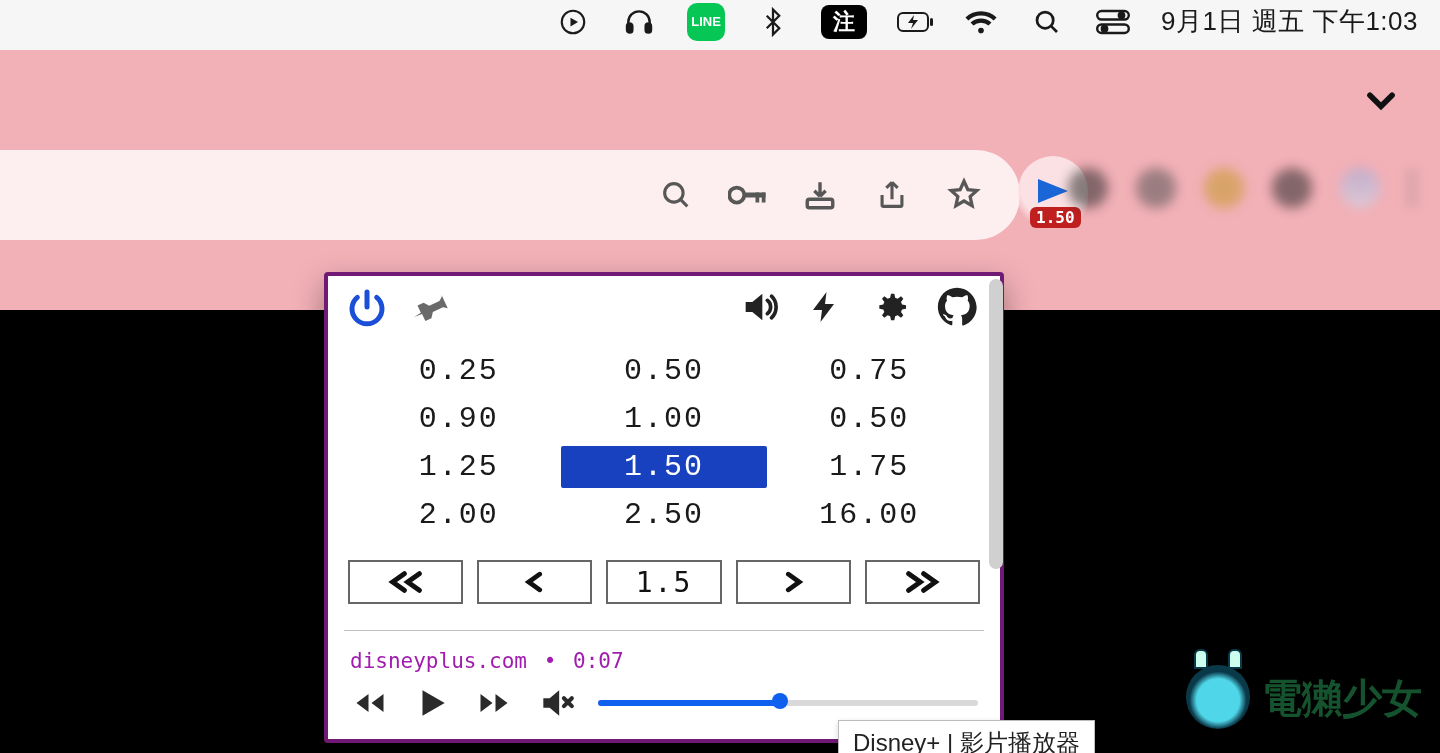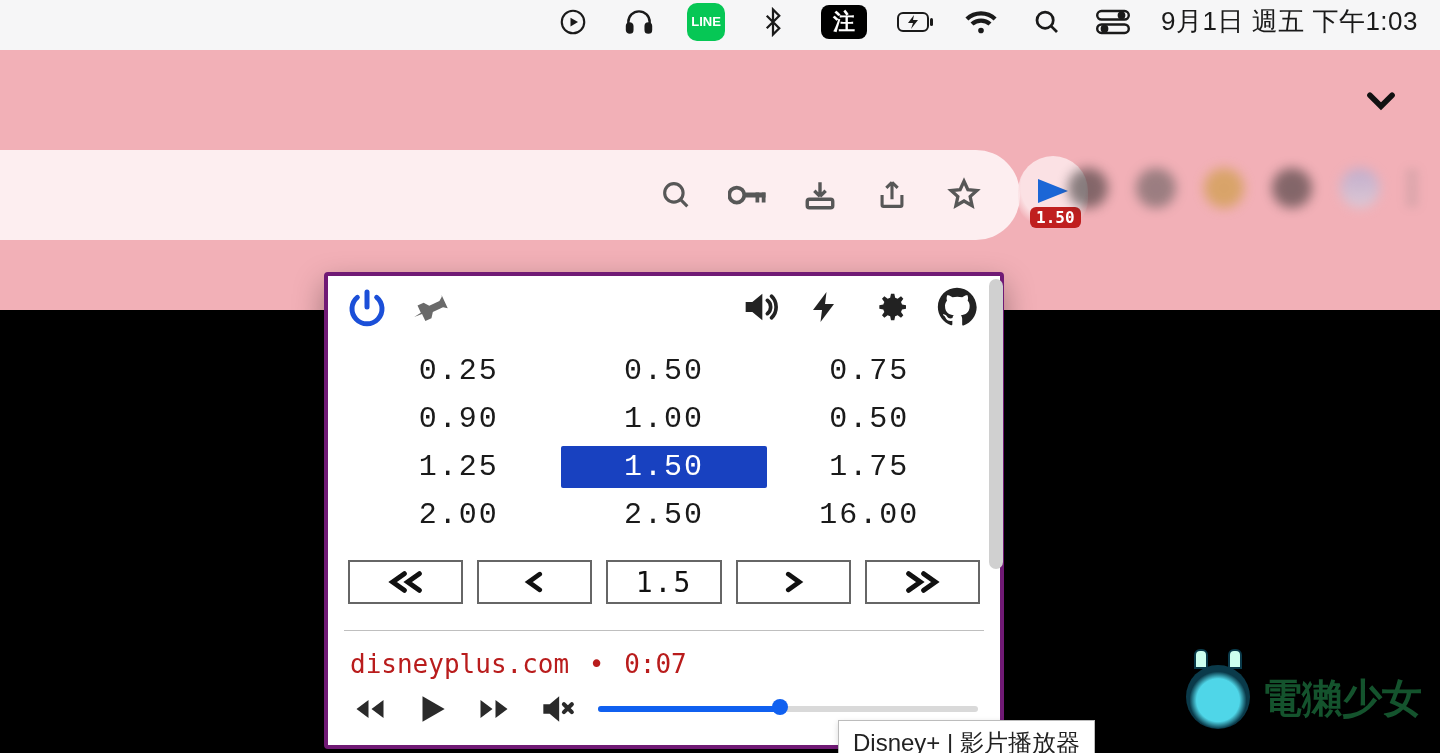--- a/index.html
+++ b/index.html
@@ -149,21 +149,21 @@
   .stepper-row .btn {
     flex:1; height:44px; border:2px solid #666;
     display:flex; align-items:center; justify-content:center;
     font-size:26px; font-weight:700; color:#111; background:#fff;
     letter-spacing:2px;
   }
   .stepper-row .btn.val { font-family: Menlo, Consolas, monospace; font-weight:400; font-size:28px; border-color:#666;}
   .divider { height:1px; background:#bfbfbf; margin: 18px 16px; }
   .media-info {
     padding: 0 22px 2px 22px;
-    font-size: 26px; color:#b91c1c;
+    font-size: 21px; color:#a21caf;
     font-family: Menlo, Consolas, monospace;
   }
   .media-info .sep { margin: 0 4px; }
   .media-row {
     display:flex; align-items:center; gap:22px;
     padding: 8px 22px 16px 22px;
     position:relative;
   }
   .media-row .mico {
     width:40px; height:40px; display:inline-flex; align-items:center; justify-content:center; color:#2a2a2a;

